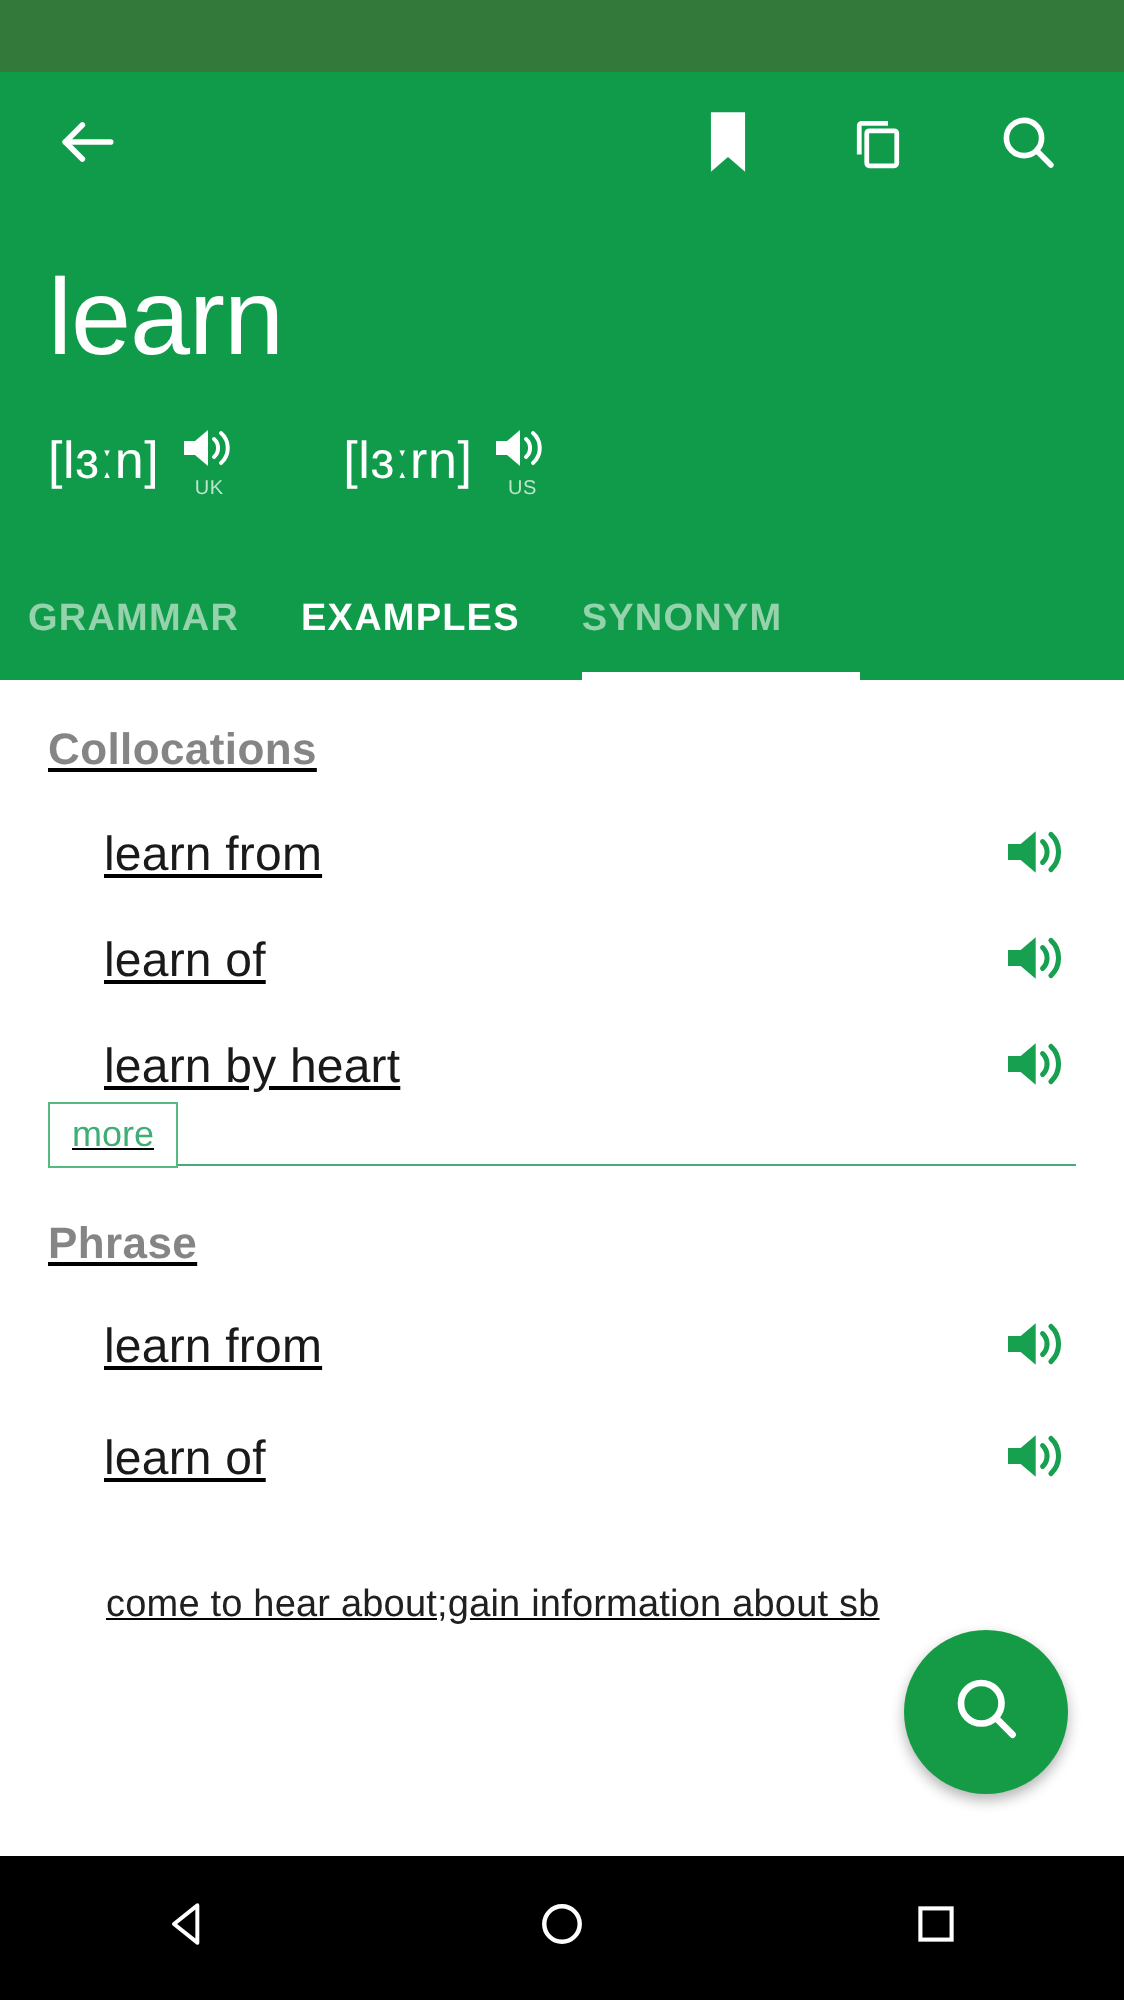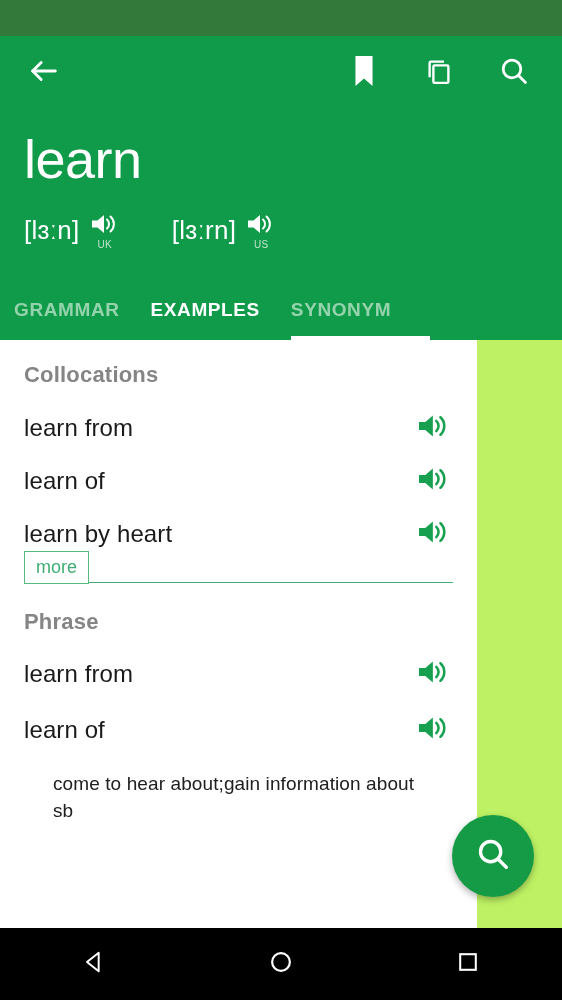--- a/index.html
+++ b/index.html
@@ -109,35 +109,37 @@
   .tab-underline {
     position:absolute;
     left:291px; bottom:0;
     width:139px; height:4px;
     background:#ffffff;
   }
 
   
   .content {
     position:absolute; top:340px; left:0;
-    width:477px; height:588px;
+    width:562px; height:588px;
     background:#ffffff;
     overflow:hidden;
+    text-decoration:underline;
   }
   .section-head {
     color:#858585;
     font-size:22px;
     font-weight:700;
     letter-spacing:0.2px;
     padding:0 0 0 24px;
   }
   .entry-row {
     display:flex; align-items:center;
     padding:0 24px 0 24px;
     cursor:pointer;
+    margin-left:28px;
   }
   .entry-text {
     color:#1a1a1a;
     font-size:24px;
     letter-spacing:0.1px;
     flex:1 1 auto;
   }
   .spk-green { flex:none; display:flex; align-items:center; cursor:pointer; }
   .definition {
     color:#202020;
@@ -365,21 +367,21 @@
         <span>
           <svg width="38" height="30" viewBox="0 0 30 26" fill="none">
             <path d="M2 9.5 h5.5 L14 4 v18 L7.5 16.5 H2 z" fill="#17a04f"></path>
             <path d="M17 8.5 a6.2 6.2 0 0 1 0 9" stroke="#17a04f" stroke-width="2.2" stroke-linecap="round"></path>
             <path d="M20.6 5.4 a10.4 10.4 0 0 1 0 15.2" stroke="#17a04f" stroke-width="2.2" stroke-linecap="round"></path>
           </svg>
         </span>
       </span>
     </div>
 
-    <div class="definition" style="margin-top:23px; padding-right:60px;">come to hear about;gain information about sb</div>
+    <div class="definition" style="margin-top:42px; padding-right:60px;">come to hear about;gain information about sb</div>
 
   </div>
 
   <div class="fab">
     <span>
       <svg width="38" height="38" viewBox="0 0 24 24" fill="none" stroke="#ffffff" stroke-width="2.1" stroke-linecap="round">
         <circle cx="10.5" cy="10.5" r="6.4"></circle>
           <line x1="15.3" y1="15.3" x2="20.4" y2="20.4"></line>
       </svg>
     </span>

